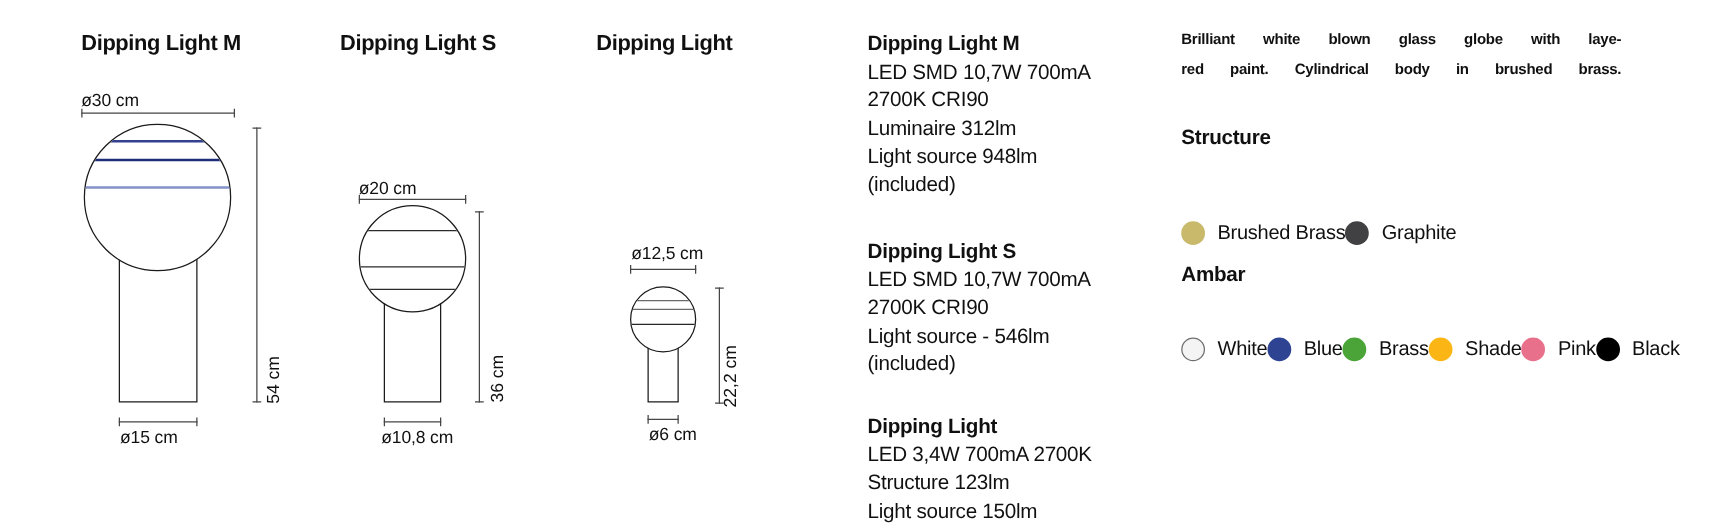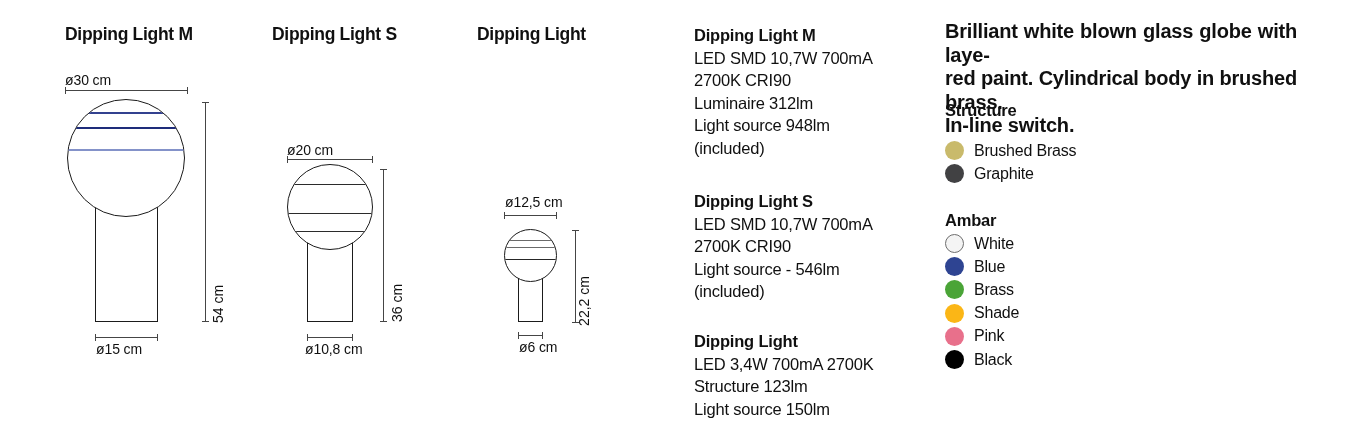--- a/index.html
+++ b/index.html
@@ -40,25 +40,25 @@
     box-sizing:border-box;overflow:hidden;
   }
   .stripe{position:absolute;left:-2px;right:-2px;height:1.5px;display:block;}
   .stripe.thin{height:1.2px;}
   
   .spec{position:absolute;left:694px;font-size:16.5px;line-height:22.5px;letter-spacing:-0.2px;}
   .spec-title{font-weight:bold;}
   .spec div{white-space:nowrap;}
   
   .desc{position:absolute;left:945px;top:20px;width:352px;
-        font-size:20px;font-weight:bold;line-height:23.5px;letter-spacing:-0.2px;}
+        font-size:12px;font-weight:bold;line-height:23.5px;letter-spacing:-0.2px;}
   .desc .j{text-align:justify;text-align-last:justify;}
   .opt-heading{position:absolute;left:945px;margin:0;font-size:16.5px;font-weight:bold;
                letter-spacing:-0.2px;white-space:nowrap;}
-  .opt-rows{position:absolute;left:945px;display:flex;flex-direction:column;}
+  .opt-rows{position:absolute;left:945px;display:flex;flex-direction:row;margin-top:36px;}
   .opt-row{display:flex;align-items:center;height:23.2px;}
   .swatch{width:19px;height:19px;border-radius:50%;flex:0 0 auto;box-sizing:border-box;}
   .swatch.outlined{border:1.5px solid #6e6e6e;}
   .opt-label{font-size:16px;margin-left:10px;letter-spacing:-0.2px;white-space:nowrap;}
 </style>
 </head>
 <body>
 
 <div class="canvas">
 
@@ -131,21 +131,20 @@
     <div class="spec-title">Dipping Light</div>
     <div>LED 3,4W 700mA 2700K</div>
     <div>Structure 123lm</div>
     <div>Light source 150lm</div>
     <div>(included)</div>
   </div>
 
   <div class="desc">
     <div class="j">Brilliant white blown glass globe with laye-</div>
     <div class="j">red paint. Cylindrical body in brushed brass.</div>
-    <div>In-line switch.</div>
   </div>
 
   <h4 class="opt-heading" style="top:101px">Structure</h4>
   <div class="opt-rows" style="top:139px">
     <div class="opt-row">
       <span class="swatch" style="background-color: rgb(201, 186, 107);"></span>
       <span class="opt-label">Brushed Brass</span>
     </div>
     <div class="opt-row">
       <span class="swatch" style="background-color: rgb(65, 65, 67);"></span>

